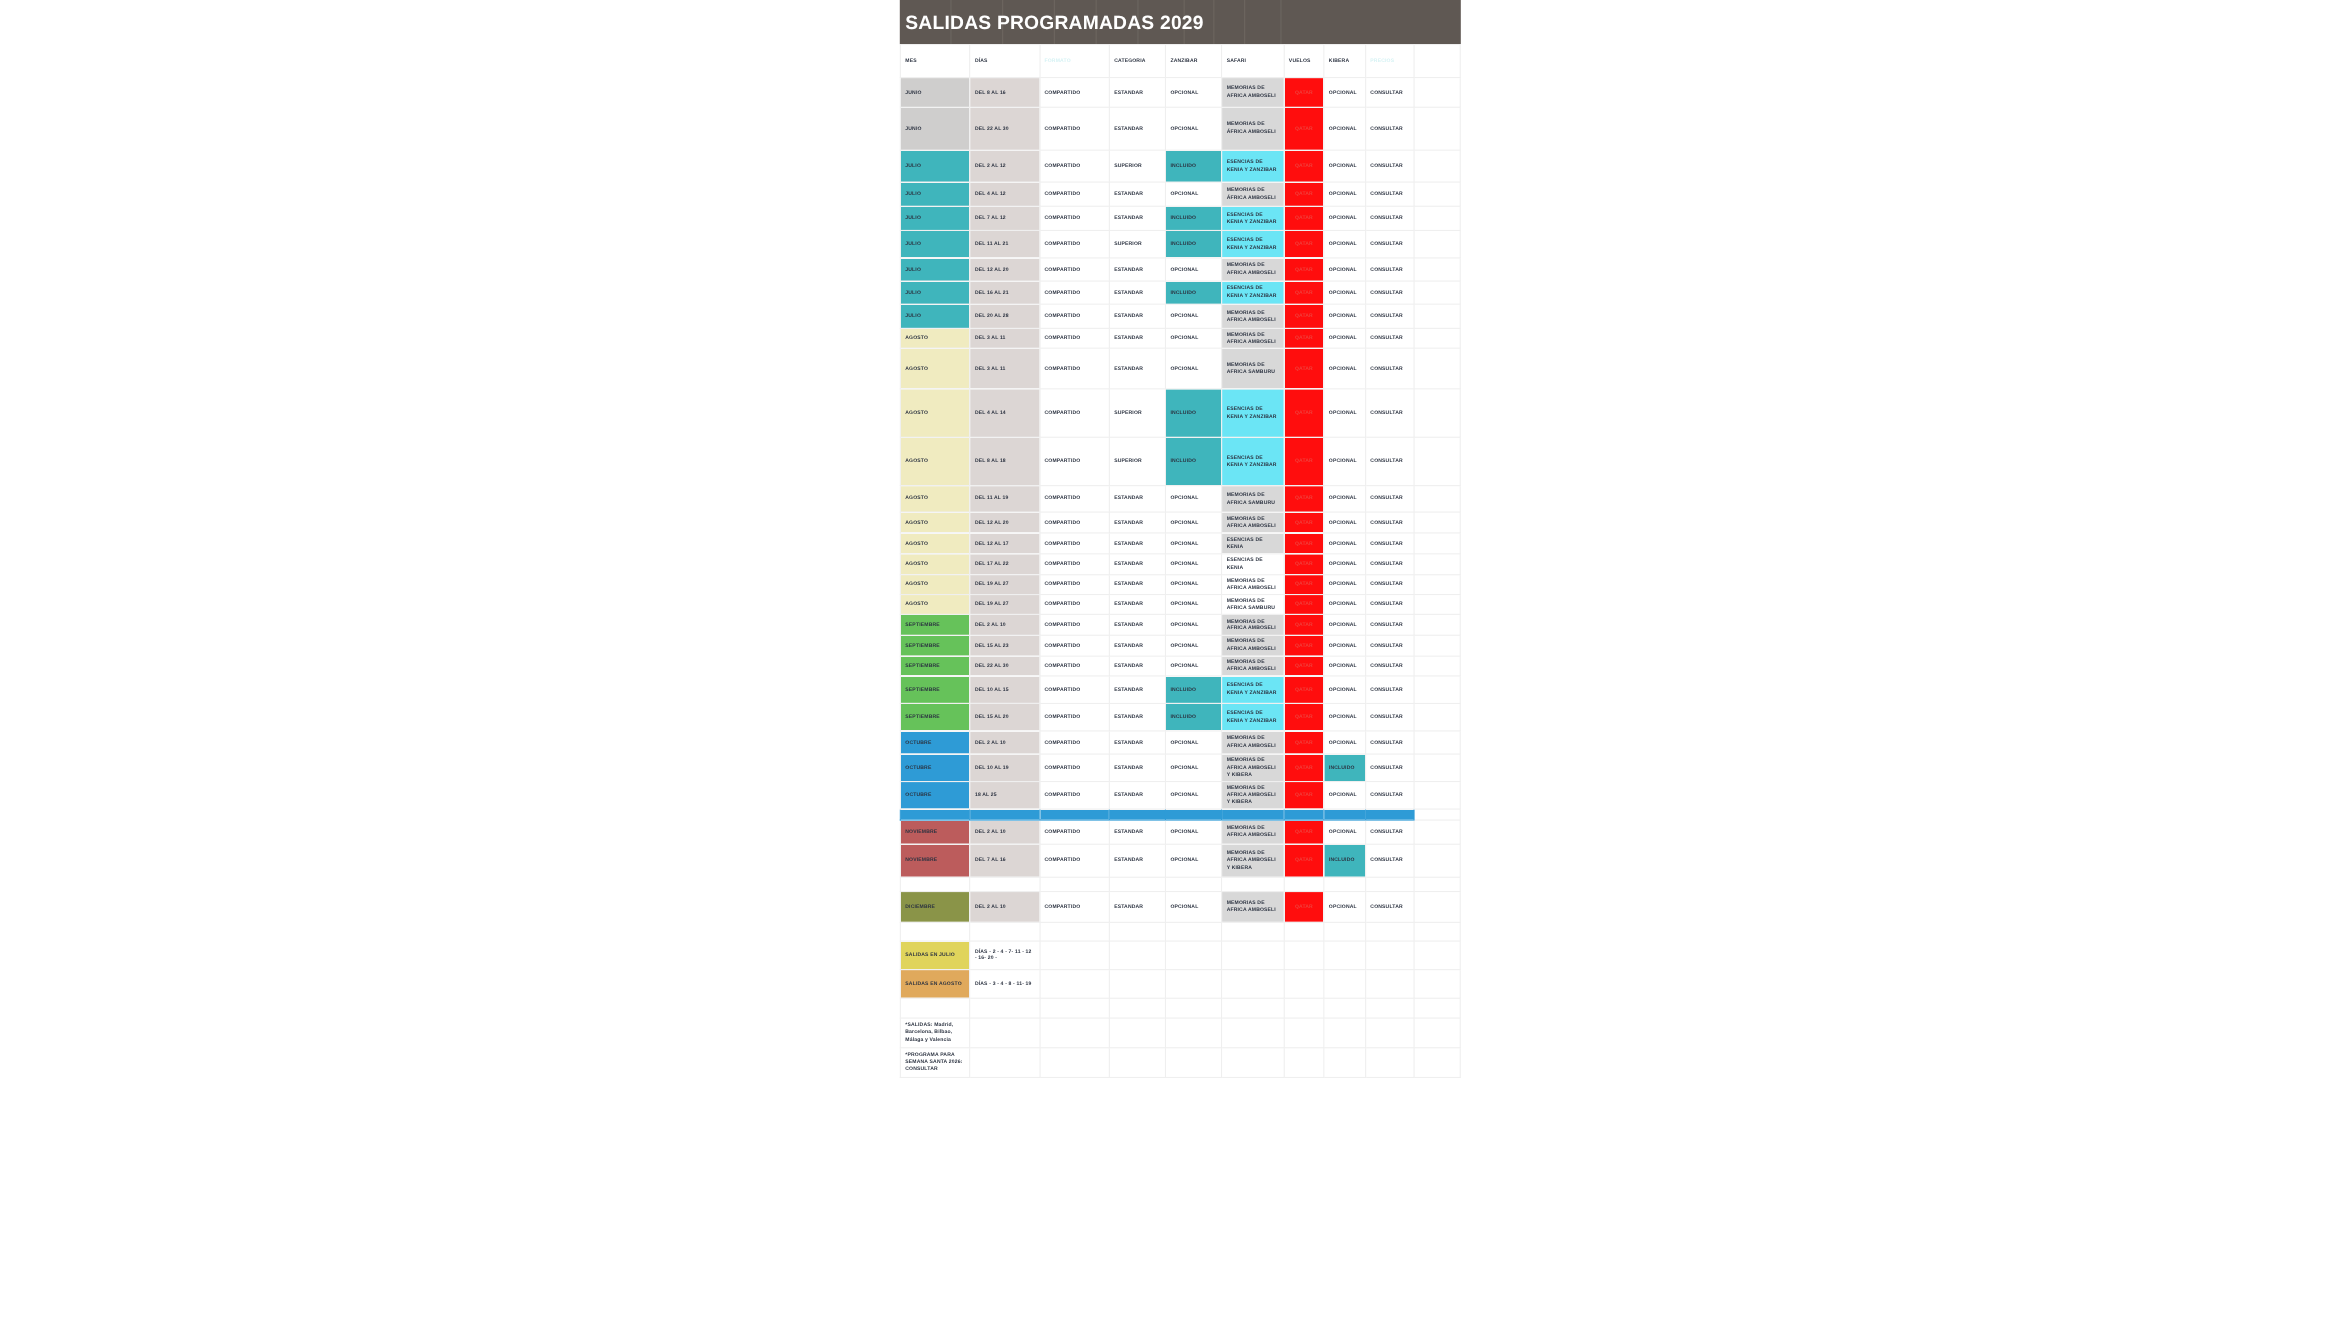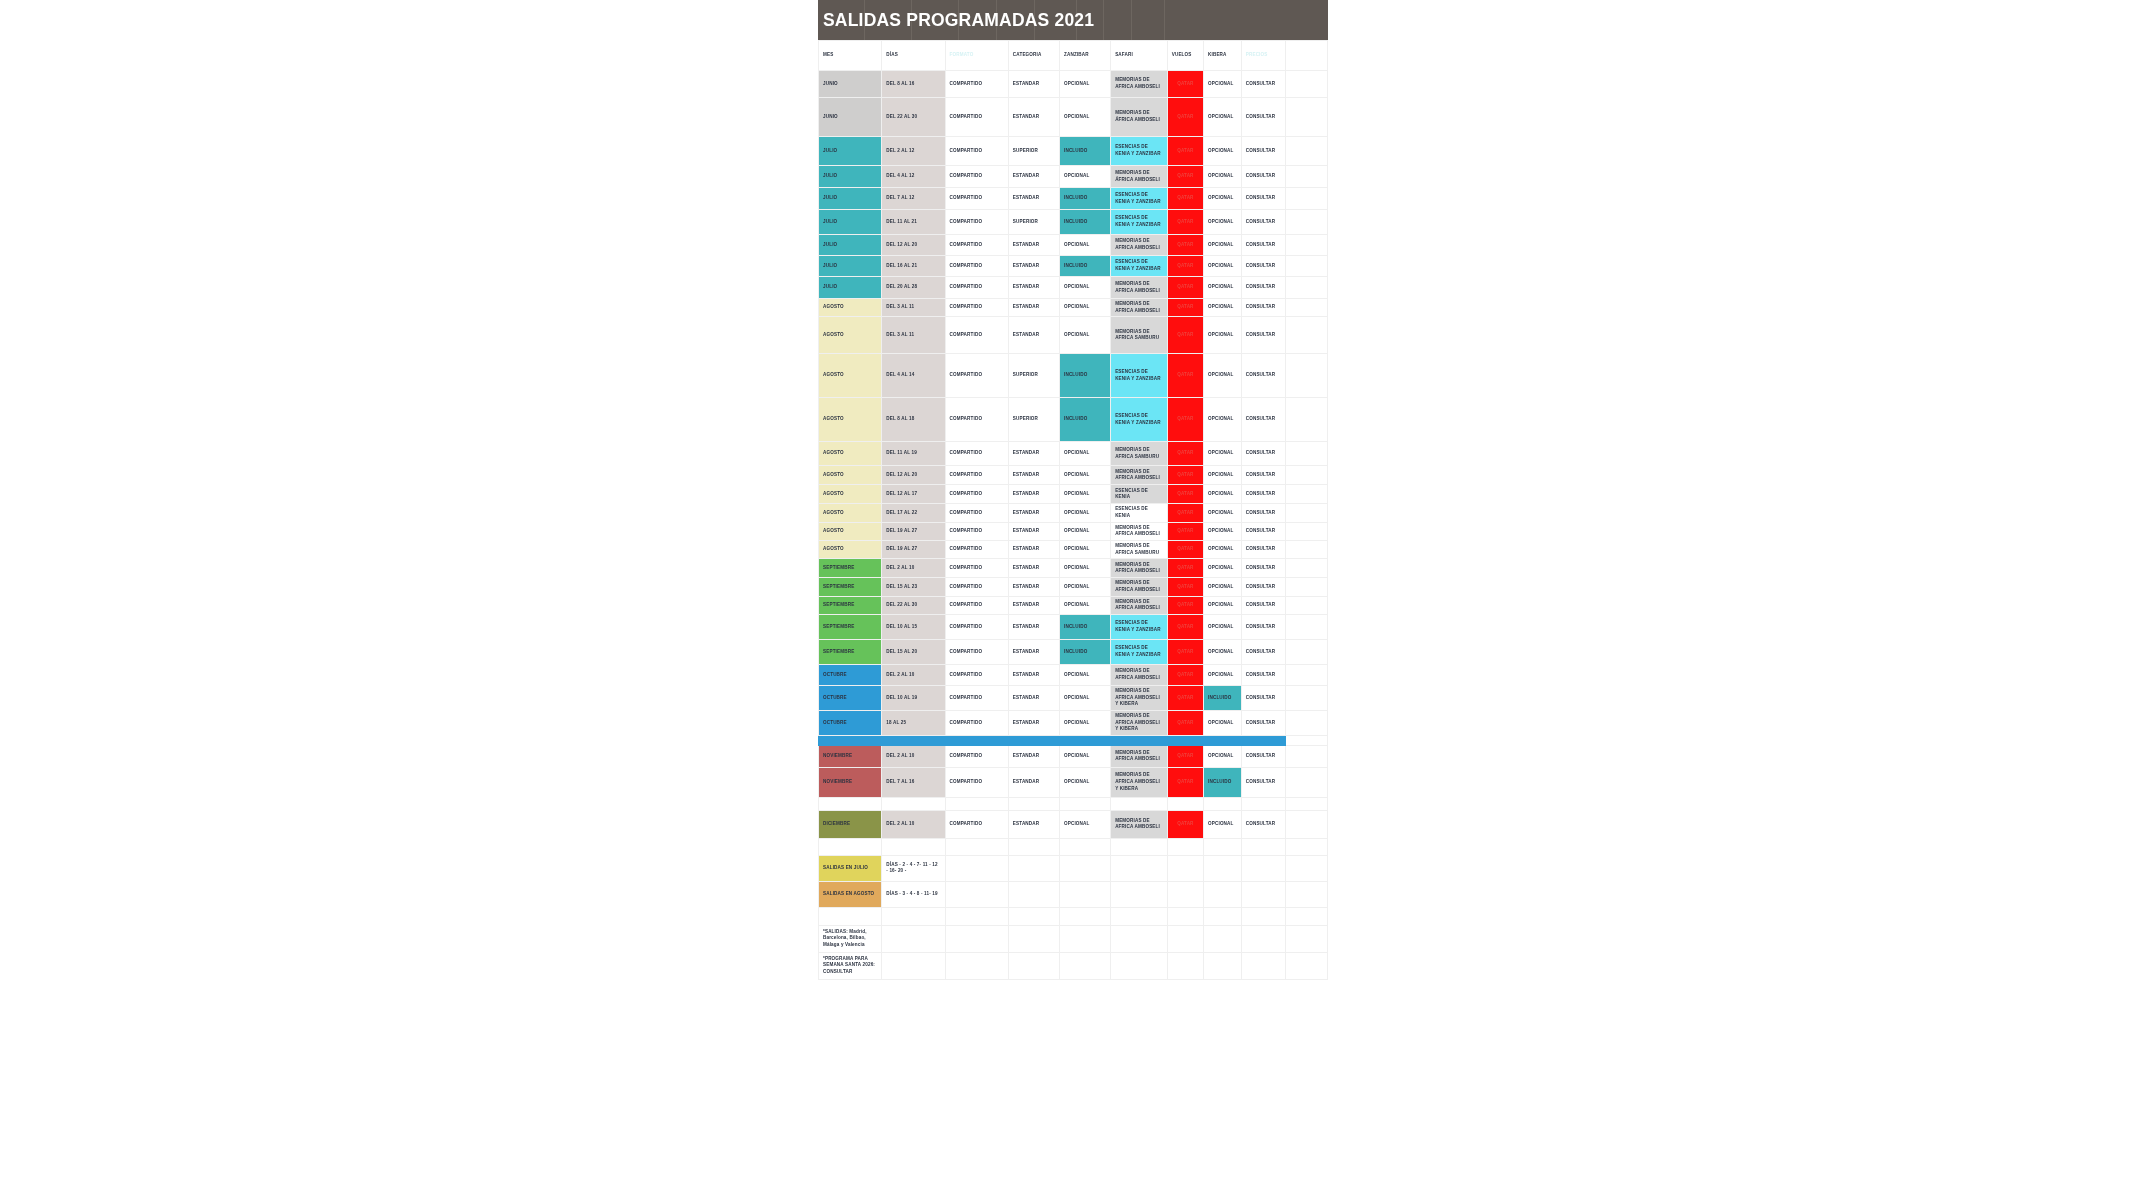--- a/index.html
+++ b/index.html
@@ -116,21 +116,21 @@
       <div class="tcell" style="width:47px"></div>
       <div class="tcell" style="width:47px"></div>
       <div class="tcell" style="width:47px"></div>
       <div class="tcell" style="width:38px"></div>
       <div class="tcell" style="width:38px"></div>
       <div class="tcell" style="width:42px"></div>
       <div class="tcell" style="width:27px"></div>
       <div class="tcell" style="width:28px"></div>
       <div class="tcell" style="width:33px"></div>
       <div class="tcell" style="width:31px;border-right:none"></div>
-      <div class="title-text">SALIDAS PROGRAMADAS  2021</div>
+      <div class="title-text">SALIDAS PROGRAMADAS  2029</div>
     </div>
 
     <table class="grid">
       <colgroup>
         <col class="c-mes">
           <col class="c-dias">
           <col class="c-formato">
           <col class="c-categoria">
         <col class="c-zanzibar">
           <col class="c-safari">

